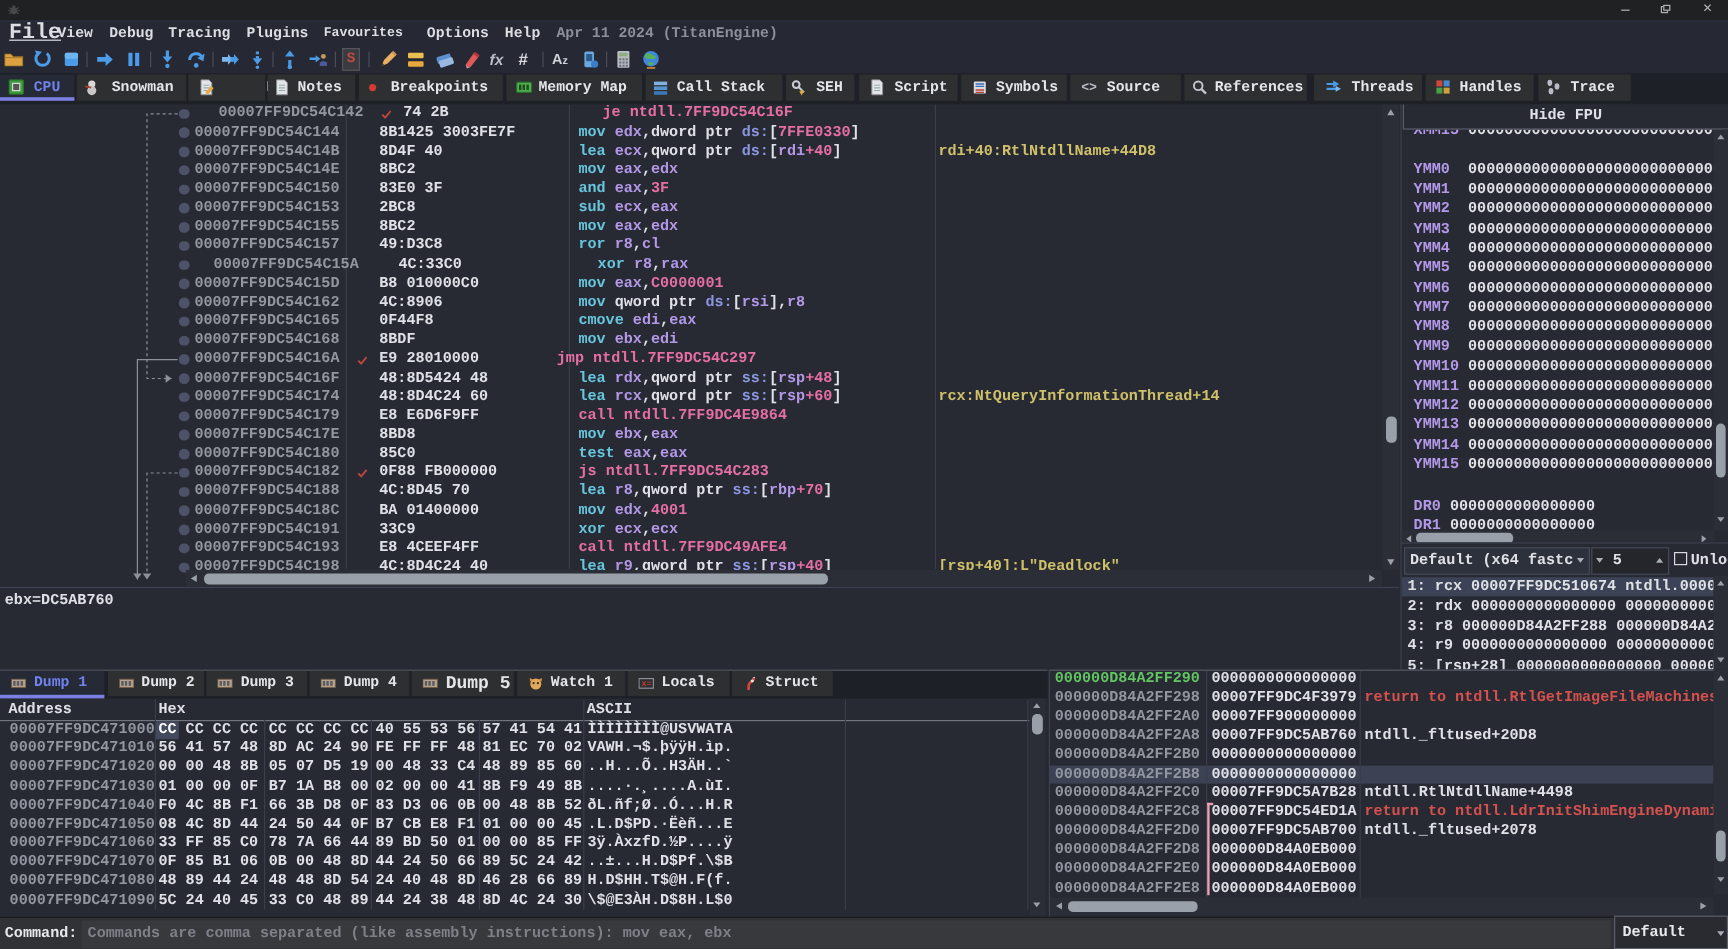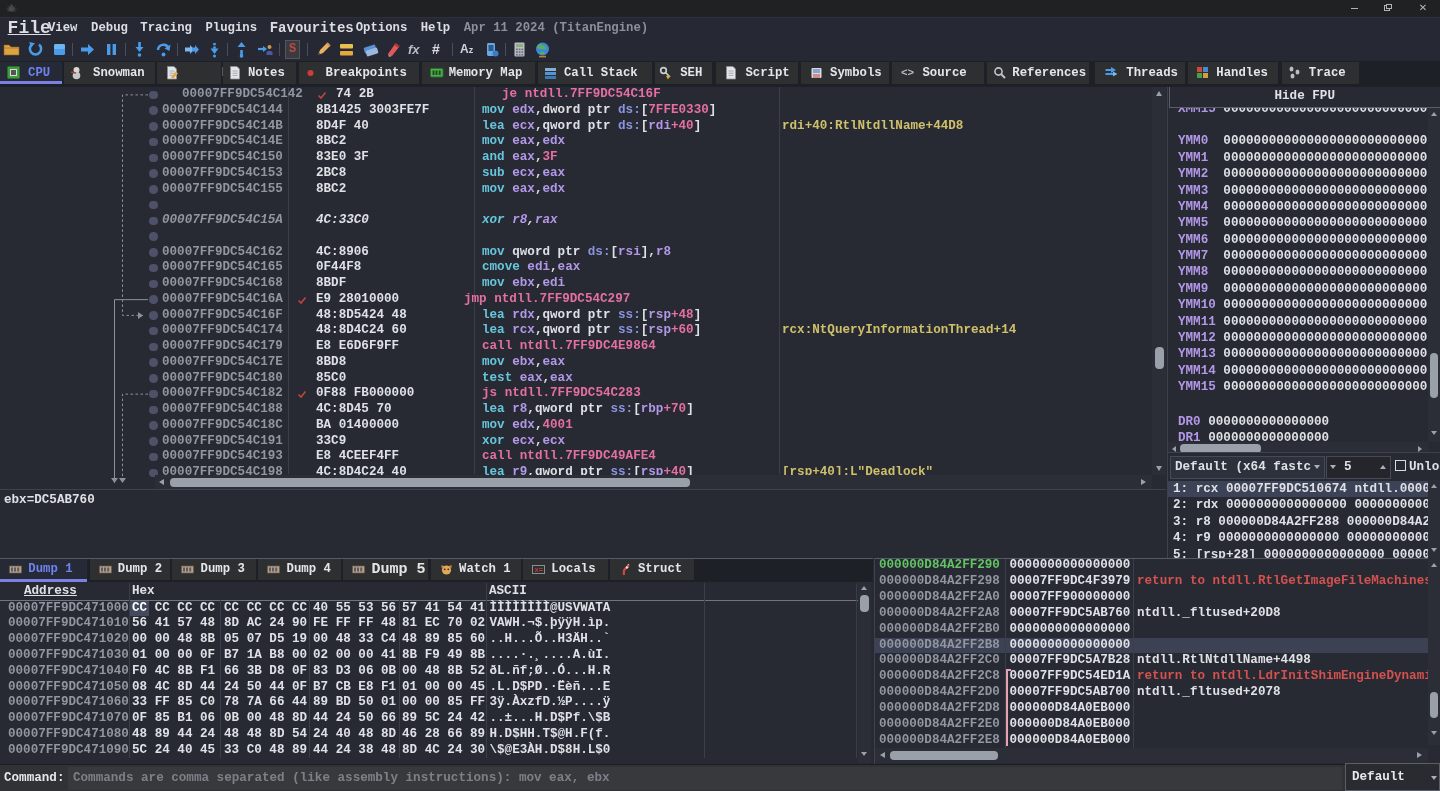--- a/index.html
+++ b/index.html
@@ -13,21 +13,21 @@
     <div class="abs" style="left:1384px;top:5px;width:5.5px;height:5.5px;border:1px solid #b2b2b2;"></div>
     <div class="abs" style="left:1386px;top:3.5px;width:5.5px;height:5.5px;border:1px solid #b2b2b2;background:#202122;"></div>
     <div class="abs" style="left:1418px;top:0;width:10px;height:17px;font-family:'Liberation Sans',sans-serif;font-size:10px;color:#b8b8b8;line-height:16px;text-align:center;">✕</div>
   </div>
 <div class="abs" style="left:0;top:17px;width:1440px;height:21px;background:#262833;border-top:1px solid #2c3040;">
     <div class="abs mono" style="left:7.6px;top:0;height:21px;line-height:21px;color:#dcdee4;font-size:18px;text-decoration:underline;">File</div>
     <div class="abs mono" style="left:47.9px;top:0;height:21px;line-height:21px;color:#dcdee4;font-size:12.3px;">View</div>
     <div class="abs mono" style="left:91px;top:0;height:21px;line-height:21px;color:#dcdee4;font-size:12.3px;">Debug</div>
     <div class="abs mono" style="left:140.3px;top:0;height:21px;line-height:21px;color:#dcdee4;font-size:12.3px;">Tracing</div>
     <div class="abs mono" style="left:205.4px;top:0;height:21px;line-height:21px;color:#dcdee4;font-size:12.3px;">Plugins</div>
-    <div class="abs mono" style="left:269.7px;top:0;height:21px;line-height:21px;color:#dcdee4;font-size:14px;">Favourites</div>
+    <div class="abs mono" style="left:269.7px;top:0;height:21px;line-height:21px;color:#dcdee4;font-size:11px;">Favourites</div>
     <div class="abs mono" style="left:355.7px;top:0;height:21px;line-height:21px;color:#dcdee4;font-size:12.3px;">Options</div>
     <div class="abs mono" style="left:420.7px;top:0;height:21px;line-height:21px;color:#dcdee4;font-size:12.3px;">Help</div>
     <div class="abs mono" style="left:463.7px;top:0;height:21px;line-height:21px;color:#8b909a;font-size:12.3px;">Apr 11 2024 (TitanEngine)</div>
   </div>
 <div class="abs" style="left:0;top:38px;width:1440px;height:23px;background:#262833;">
     <svg class="abs" style="left:3px;top:3px" width="17" height="17" viewBox="0 0 17 17">
       <path d="M1 5 L1 14 L16 14 L16 6 L8 6 L6 4 L1 4 Z" fill="#dfa243" stroke="#8a6420" stroke-width="0.6"></path>
       <path d="M1 7 L16 7" stroke="#b07f2d"></path>
     </svg>
     <svg class="abs" style="left:27px;top:3px" width="17" height="17" viewBox="0 0 17 17">
@@ -254,23 +254,25 @@
     <div class="abs mono r" style="left:0;top:31.5px;width:1152px;"><span class="abs gy" style="left:162px;">00007FF9DC54C14B</span><span class="abs wh" style="left:316px;">8D4F 40</span><span class="abs" style="left:482px;"><span class="cy">lea </span><span class="pu">ecx</span><span class="wh">,</span><span class="wh">qword ptr </span><span class="sb">ds:</span><span class="wh">[</span><span class="pu">rdi</span><span class="pk">+40</span><span class="wh">]</span></span><span class="abs yl" style="left:782px;">rdi+40:RtlNtdllName+44D8</span></div>
     <div class="abs" style="left:149.2px;top:35px;width:8.6px;height:8.6px;border-radius:50%;background:#4e5268;"></div>
     <div class="abs mono r" style="left:0;top:47.25px;width:1152px;"><span class="abs gy" style="left:162px;">00007FF9DC54C14E</span><span class="abs wh" style="left:316px;">8BC2</span><span class="abs" style="left:482px;"><span class="cy">mov </span><span class="pu">eax</span><span class="wh">,</span><span class="pu">edx</span></span></div>
     <div class="abs" style="left:149.2px;top:50.75px;width:8.6px;height:8.6px;border-radius:50%;background:#4e5268;"></div>
     <div class="abs mono r" style="left:0;top:63px;width:1152px;"><span class="abs gy" style="left:162px;">00007FF9DC54C150</span><span class="abs wh" style="left:316px;">83E0 3F</span><span class="abs" style="left:482px;"><span class="cy">and </span><span class="pu">eax</span><span class="wh">,</span><span class="pk">3F</span></span></div>
     <div class="abs" style="left:149.2px;top:66.5px;width:8.6px;height:8.6px;border-radius:50%;background:#4e5268;"></div>
     <div class="abs mono r" style="left:0;top:78.75px;width:1152px;"><span class="abs gy" style="left:162px;">00007FF9DC54C153</span><span class="abs wh" style="left:316px;">2BC8</span><span class="abs" style="left:482px;"><span class="cy">sub </span><span class="pu">ecx</span><span class="wh">,</span><span class="pu">eax</span></span></div>
     <div class="abs" style="left:149.2px;top:82.25px;width:8.6px;height:8.6px;border-radius:50%;background:#4e5268;"></div>
     <div class="abs mono r" style="left:0;top:94.5px;width:1152px;"><span class="abs gy" style="left:162px;">00007FF9DC54C155</span><span class="abs wh" style="left:316px;">8BC2</span><span class="abs" style="left:482px;"><span class="cy">mov </span><span class="pu">eax</span><span class="wh">,</span><span class="pu">edx</span></span></div>
     <div class="abs" style="left:149.2px;top:98px;width:8.6px;height:8.6px;border-radius:50%;background:#4e5268;"></div>
+    <div class="abs mono r" style="left:0;top:110.25px;width:1152px;"><span class="abs gy" style="left:162px;">00007FF9DC54C157</span><span class="abs wh" style="left:316px;">49:D3C8</span><span class="abs" style="left:482px;"><span class="cy">ror </span><span class="pu">r8</span><span class="wh">,</span><span class="pu">cl</span></span></div>
     <div class="abs" style="left:149.2px;top:113.75px;width:8.6px;height:8.6px;border-radius:50%;background:#4e5268;"></div>
-    <div class="abs mono r" style="left:0;top:126px;width:1152px;font-style:italic;"><span class="abs gy" style="left:162px;">00007FF9DC54C15A</span><span class="abs wh" style="left:316px;">4C:33C0</span><span class="abs" style="left:482px;text-align:right;"><span class="cy">xor </span><span class="pu">r8</span><span class="wh">,</span><span class="pu">rax</span></span></div>
+    <div class="abs mono r" style="left:16px;top:126px;width:1152px;"><span class="abs gy" style="left:162px;">00007FF9DC54C15A</span><span class="abs wh" style="left:316px;">4C:33C0</span><span class="abs" style="left:482px;text-align:right;"><span class="cy">xor </span><span class="pu">r8</span><span class="wh">,</span><span class="pu">rax</span></span></div>
     <div class="abs" style="left:149.2px;top:129.5px;width:8.6px;height:8.6px;border-radius:50%;background:#4e5268;"></div>
+    <div class="abs mono r" style="left:0;top:141.75px;width:1152px;"><span class="abs gy" style="left:162px;">00007FF9DC54C15D</span><span class="abs wh" style="left:316px;">B8 010000C0</span><span class="abs" style="left:482px;"><span class="cy">mov </span><span class="pu">eax</span><span class="wh">,</span><span class="pk">C0000001</span></span></div>
     <div class="abs" style="left:149.2px;top:145.25px;width:8.6px;height:8.6px;border-radius:50%;background:#4e5268;"></div>
     <div class="abs mono r" style="left:0;top:157.5px;width:1152px;"><span class="abs gy" style="left:162px;">00007FF9DC54C162</span><span class="abs wh" style="left:316px;">4C:8906</span><span class="abs" style="left:482px;"><span class="cy">mov </span><span class="wh">qword ptr </span><span class="sb">ds:</span><span class="wh">[</span><span class="pu">rsi</span><span class="wh">]</span><span class="wh">,</span><span class="pu">r8</span></span></div>
     <div class="abs" style="left:149.2px;top:161px;width:8.6px;height:8.6px;border-radius:50%;background:#4e5268;"></div>
     <div class="abs mono r" style="left:0;top:173.25px;width:1152px;"><span class="abs gy" style="left:162px;">00007FF9DC54C165</span><span class="abs wh" style="left:316px;">0F44F8</span><span class="abs" style="left:482px;"><span class="cy">cmove </span><span class="pu">edi</span><span class="wh">,</span><span class="pu">eax</span></span></div>
     <div class="abs" style="left:149.2px;top:176.75px;width:8.6px;height:8.6px;border-radius:50%;background:#4e5268;"></div>
     <div class="abs mono r" style="left:0;top:189px;width:1152px;"><span class="abs gy" style="left:162px;">00007FF9DC54C168</span><span class="abs wh" style="left:316px;">8BDF</span><span class="abs" style="left:482px;"><span class="cy">mov </span><span class="pu">ebx</span><span class="wh">,</span><span class="pu">edi</span></span></div>
     <div class="abs" style="left:149.2px;top:192.5px;width:8.6px;height:8.6px;border-radius:50%;background:#4e5268;"></div>
     <div class="abs mono r" style="left:0;top:204.75px;width:1152px;"><span class="abs gy" style="left:162px;">00007FF9DC54C16A</span><svg class="abs" style="left:297px;top:4px" width="10" height="9" viewBox="0 0 10 9">
         <path d="M1.5 4.5 L4 7 L8.5 1.5" stroke="#c0453c" stroke-width="1.6" fill="none"></path>
       </svg><span class="abs wh" style="left:316px;">E9 28010000</span><span class="abs" style="left:464px;"><span class="pk">jmp </span><span class="pk">ntdll.7FF9DC54C297</span></span></div>
@@ -446,21 +448,21 @@
       <rect x="0.5" y="2.5" width="12" height="8" fill="none" stroke="#8a8e98"></rect>
       <text x="2.5" y="9" font-size="7" font-weight="bold" fill="#c04038" font-family="Liberation Mono">x=</text>
     </svg>
     <div class="abs mono" style="left:551.3px;top:0;height:22px;line-height:23px;font-size:12.3px;color:#e4e6ea;">Locals</div>
     <div class="abs" style="left:609.6px;top:1px;width:84.4px;height:20.5px;background:#2e2f31;"></div>
     <svg class="abs" style="left:618.6px;top:5px" width="13" height="13" viewBox="0 0 13 13">
       <path d="M5 12 Q4 7 7 5 Q10 3.5 9 1.5" fill="none" stroke="#d04840" stroke-width="2.2"></path>
       <path d="M7 5 Q10 3.5 9 1.5" fill="none" stroke="#e8e8e8" stroke-width="2.2" stroke-dasharray="2,2"></path>
     </svg>
     <div class="abs mono" style="left:637.9px;top:0;height:22px;line-height:23px;font-size:12.3px;color:#e4e6ea;">Struct</div>
-    <div class="abs mono wh" style="left:24px;top:25.3px;height:16px;line-height:16px;text-decoration:underline;">Address</div>
+    <div class="abs mono wh" style="left:7px;top:25.3px;height:16px;line-height:16px;">Address</div>
     <div class="abs mono wh" style="left:132px;top:25.3px;height:16px;line-height:16px;">Hex</div>
     <div class="abs mono wh" style="left:489px;top:25.3px;height:16px;line-height:16px;">ASCII</div>
     <div class="abs" style="left:0;top:41.6px;width:858px;height:1px;background:#70747c;"></div>
     <div class="vline" style="left:128.5px;top:25px;height:175px;"></div>
     <div class="vline" style="left:219.5px;top:42px;height:158px;"></div>
     <div class="vline" style="left:309px;top:42px;height:158px;"></div>
     <div class="vline" style="left:399px;top:42px;height:158px;"></div>
     <div class="vline" style="left:486px;top:25px;height:175px;"></div>
     <div class="vline" style="left:704px;top:25px;height:175px;"></div>
     <div class="vline" style="left:855.5px;top:25px;height:175px;"></div>

